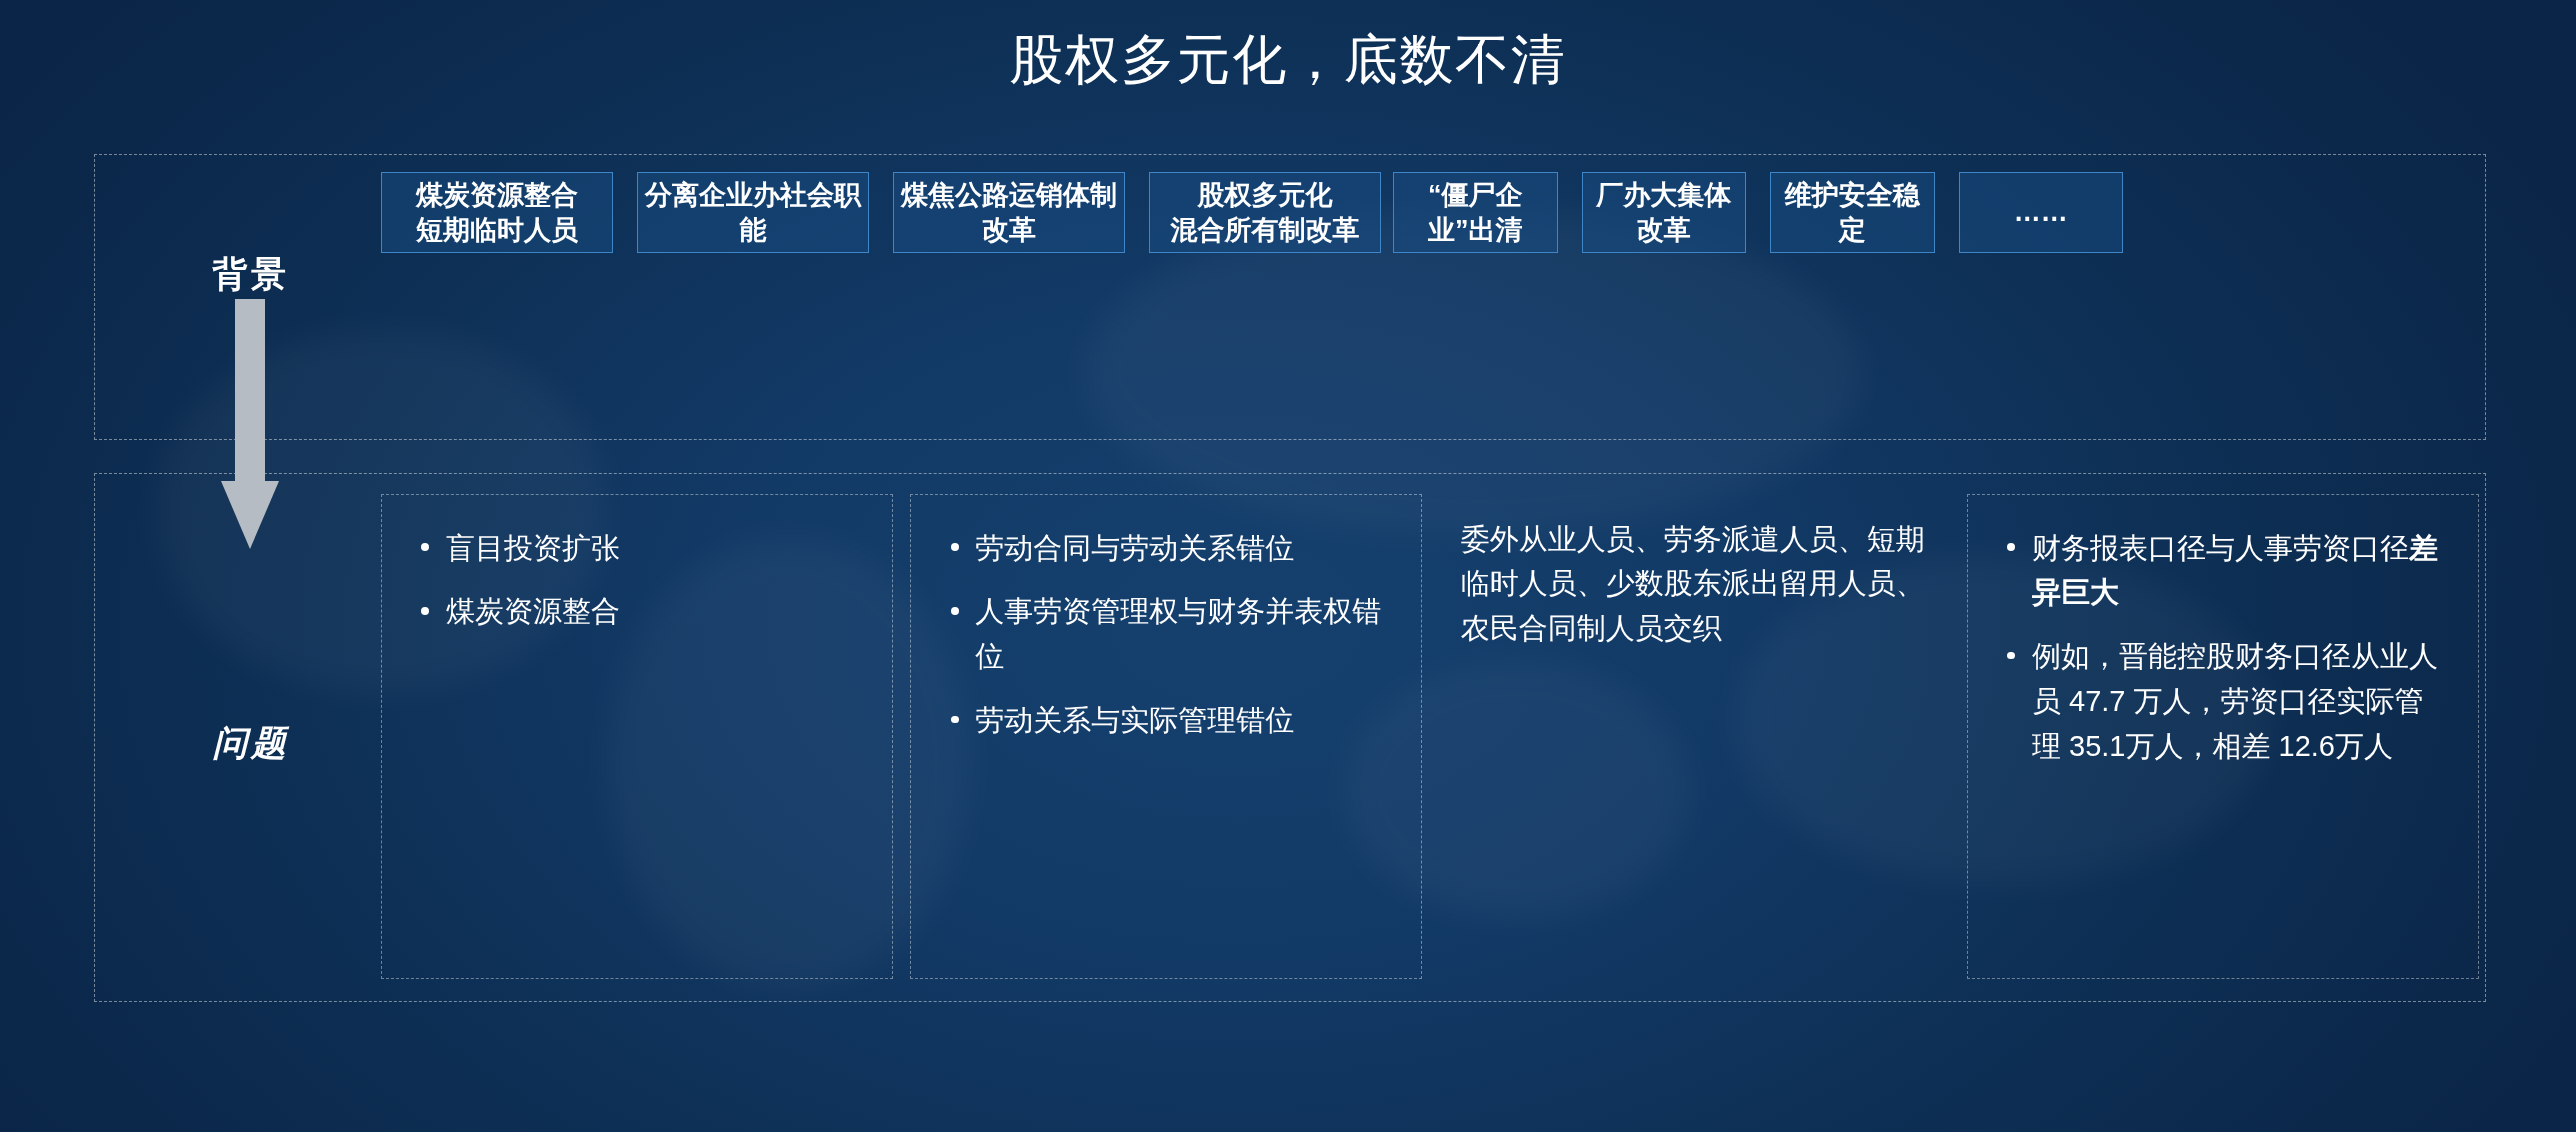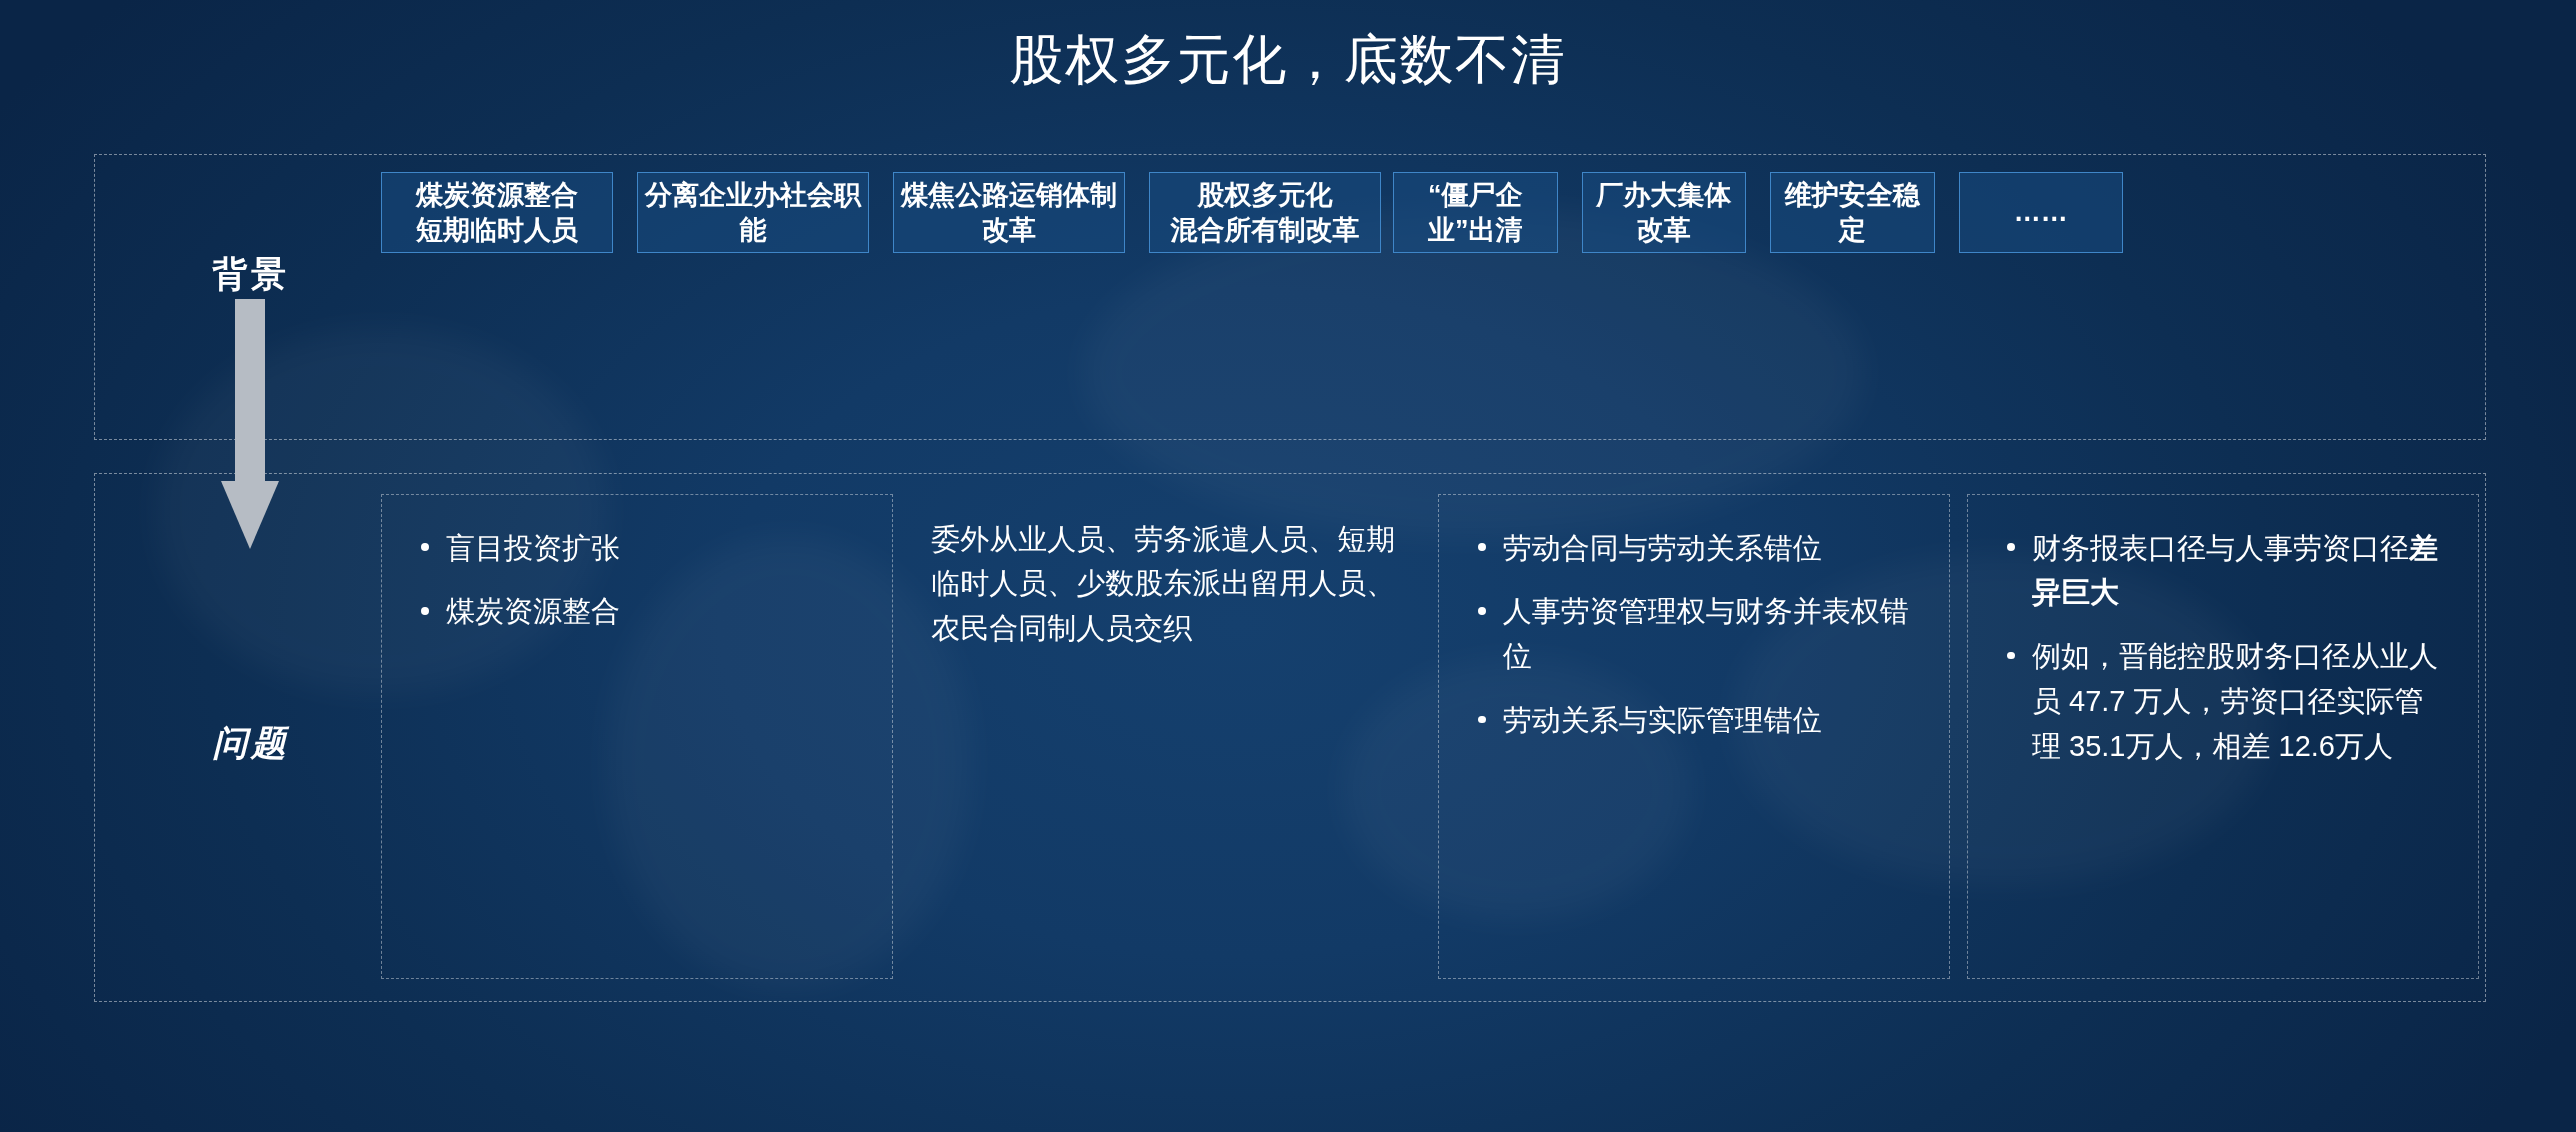--- a/index.html
+++ b/index.html
@@ -238,30 +238,30 @@
 
   <div class="pb-grid">
 
     <div class="pb-col">
       <ul class="bullets">
         <li>盲目投资扩张</li>
         <li>煤炭资源整合</li>
       </ul>
     </div>
 
-    <div class="pb-col no-border">
-      <p class="plain">委外从业人员、劳务派遣人员、短期临时人员、少数股东派出留用人员、农民合同制人员交织</p>
-    </div>
-
     <div class="pb-col">
       <ul class="bullets">
         <li>劳动合同与劳动关系错位</li>
         <li>人事劳资管理权与财务并表权错位</li>
         <li>劳动关系与实际管理错位</li>
       </ul>
+    </div>
+
+    <div class="pb-col no-border">
+      <p class="plain">委外从业人员、劳务派遣人员、短期临时人员、少数股东派出留用人员、农民合同制人员交织</p>
     </div>
 
     <div class="pb-col">
       <ul class="bullets">
         <li>
           <span>财务报表口径与人事劳资口径</span><span class="emph">差异巨大</span>
         </li>
         <li>
           <span>例如，晋能控股财务口径从业人员 47.7 万人，劳资口径实际管理 35.1万人，相差 12.6万人</span>
         </li>

